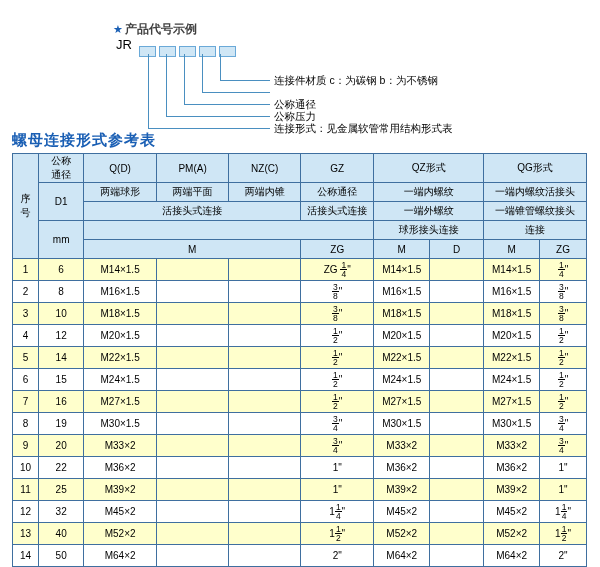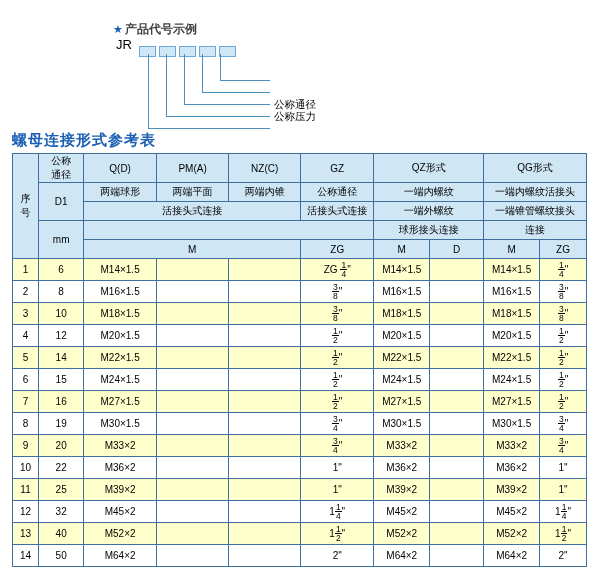--- a/index.html
+++ b/index.html
@@ -96,22 +96,24 @@
 
   <div class="vline" style="left:184px;top:54px;height:50px;"></div>
   <div class="hline" style="left:184px;top:104px;width:86px;"></div>
 
   <div class="vline" style="left:166px;top:54px;height:62px;"></div>
   <div class="hline" style="left:166px;top:116px;width:104px;"></div>
 
   <div class="vline" style="left:148px;top:54px;height:74px;"></div>
   <div class="hline" style="left:148px;top:128px;width:122px;"></div>
 
+  <span class="lbl" style="left:274px;top:74px;">连接件材质  c：为碳钢  b：为不锈钢</span>
   <span class="lbl" style="left:274px;top:98px;">公称通径</span>
   <span class="lbl" style="left:274px;top:110px;">公称压力</span>
+  <span class="lbl" style="left:274px;top:122px;">连接形式：见金属软管常用结构形式表</span>
 </div>
 
 <div class="tbl-title">螺母连接形式参考表</div>
 
 <table>
   <thead>
     <tr>
       <td class="hd-seq" rowspan="5">
         <div>序</div>
         <div>号</div>

